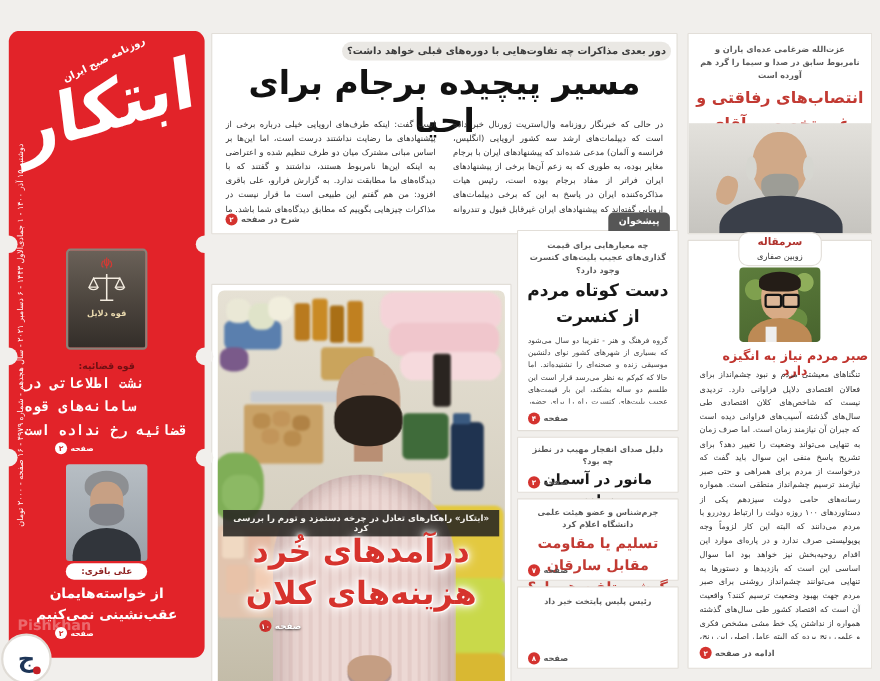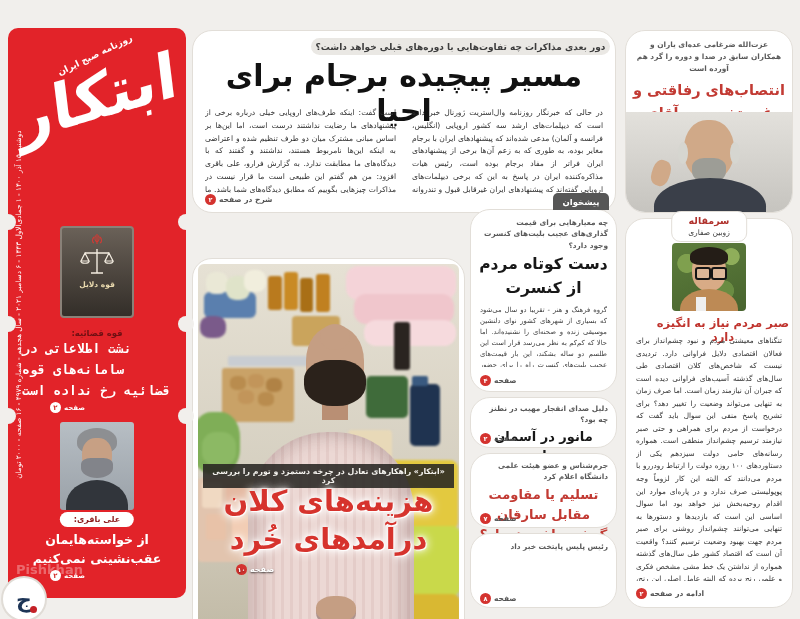--- a/index.html
+++ b/index.html
@@ -1,18 +1,18 @@
 <!DOCTYPE html>
 <html lang="fa"><head>
 <meta charset="utf-8">
 <style>
   html,body{margin:0;padding:0;}
   body{width:800px;height:619px;background:#f1efec;font-family:"DejaVu Sans",sans-serif;}
   .page{position:relative;width:800px;height:619px;overflow:hidden;direction:rtl;background:#f1efec;}
-  .card{position:absolute;background:#fff;border:1px solid #e2ded8;border-radius:20px;box-sizing:border-box;}
+  .card{position:absolute;background:#fff;border:1px solid #e2ded8;border-radius:1px;box-sizing:border-box;}
 
   
   .sidebar{position:absolute;left:8px;top:28px;width:178px;height:570px;background:#e22329;border-radius:10px;z-index:2;}
   .brand-tagline{position:absolute;top:22px;left:46px;color:#fff;font-size:9px;font-weight:bold;transform:rotate(-26deg);white-space:nowrap;}
   .brand{position:absolute;top:38px;left:4px;width:170px;text-align:center;color:#fff;font-size:62px;font-weight:bold;letter-spacing:-3px;transform:rotate(-16deg) skewX(-9deg);line-height:1;}
   .dateline{position:absolute;left:-154px;top:262px;width:330px;height:11px;transform:rotate(-90deg);color:#fff;font-size:7.3px;text-align:center;white-space:nowrap;letter-spacing:.2px;}
   .notch{position:absolute;width:16px;height:16px;border-radius:50%;background:#f1efec;}
   .n-l{left:-8px;} .n-r{right:-8px;}
   .emblem{position:absolute;top:198px;left:50%;margin-left:-37px;width:74px;height:92px;background:linear-gradient(180deg,#6a6158 0%,#4b443d 55%,#332e29 100%);border:2px solid #8a8178;border-radius:4px;box-sizing:border-box;display:flex;flex-direction:column;align-items:center;justify-content:flex-start;padding-top:5px;}
   .emblem-cap{color:#e9d9ae;font-size:7.5px;margin-top:3px;font-weight:bold;}
@@ -55,21 +55,21 @@
   .crown{position:absolute;left:14px;top:-2px;width:30px;height:26px;background:#c59e83;border-radius:50%;}
   .neck{position:absolute;left:124px;top:130px;width:26px;height:26px;background:#b98f74;}
   .hand{position:absolute;left:118px;top:332px;width:40px;height:26px;background:#c59e83;border-radius:45%;box-shadow:0 3px 0 rgba(90,60,50,.4);}
   .strip{position:absolute;left:5px;right:5px;top:200px;background:rgba(40,37,34,.88);color:#f4f2ee;font-size:7.8px;font-weight:bold;text-align:center;padding:3px 2px;z-index:5;}
   .photo-head{position:absolute;top:218px;left:0;right:0;text-align:center;color:#d6332d;font-weight:bold;font-size:29px;line-height:1.32;z-index:5;text-shadow:0 0 4px #fff,0 0 8px #fff,0 0 12px rgba(255,255,255,.95),1px 1px 0 rgba(255,255,255,.9);}
   .photo-badge{position:absolute;left:38px;top:300px;z-index:5;color:#fff;font-size:8px;font-weight:bold;display:flex;align-items:center;gap:3px;text-shadow:0 1px 2px rgba(0,0,0,.7);}
 
   
   .mid-tab{position:absolute;left:553px;top:193px;width:56px;height:17px;background:#565656;color:#fff;font-size:8.5px;font-weight:bold;border-radius:5px 5px 0 0;display:flex;align-items:center;justify-content:center;z-index:1;}
   .mcard{left:470px;width:147px;}
-  .m-kicker{margin:7px 8px 0;color:#5a5a5a;font-size:7.4px;font-weight:bold;text-align:right;line-height:1.55;}
+  .m-kicker{margin:7px 8px 0;color:#5a5a5a;font-size:7.4px;font-weight:bold;text-align:center;line-height:1.55;}
   .m-head{margin:4px 6px 0;color:#181818;font-size:15.5px;font-weight:bold;text-align:center;line-height:1.5;}
   .m-head.sm{font-size:13px;}
   .m-head.red{color:#c23a33;font-size:13px;}
   .m-body{margin:5px 9px 0;color:#3d3d3d;font-size:6.8px;line-height:1.62;text-align:justify;height:62px;overflow:hidden;}
   .m-foot{position:absolute;left:9px;bottom:5px;}
 
   
   .rcard1{left:625px;top:30px;width:168px;height:183px;overflow:hidden;}
   .r-kicker{margin:8px 10px 0;color:#5a5a5a;font-size:7.4px;font-weight:bold;text-align:center;line-height:1.6;}
   .r-head{margin:4px 6px 0;color:#c23a33;font-size:14.5px;font-weight:bold;text-align:center;line-height:1.65;}
@@ -211,22 +211,22 @@
       <div class="torso"></div>
       <div class="neck"></div>
       <div class="head">
         <div class="hair"></div>
         <div class="crown"></div>
       </div>
       <div class="hand"></div>
 
       <div class="strip">«ابتکار» راهکارهای تعادل در چرخه دستمزد و تورم را بررسی کرد</div>
       <div class="photo-head">
+        <div>درآمدهای خُرد</div>
         <div>هزینه‌های کلان</div>
-        <div>درآمدهای خُرد</div>
       </div>
       <div class="photo-badge">
         <span>صفحه</span>
         <span class="pb-num">۱۰</span>
       </div>
     </div>
   </section>
 
   <div class="mid-tab">پیشخوان</div>
 
@@ -260,21 +260,21 @@
 
   <section class="card mcard" style="top:533px;height:75px">
     <div class="m-kicker" style="margin-top:7px">رئیس پلیس پایتخت خبر داد</div>
     <div class="pagebadge m-foot" style="bottom:3px">
       <span>صفحه</span>
       <span class="pb-num">۸</span>
     </div>
   </section>
 
   <section class="card rcard1">
-    <div class="r-kicker">عزت‌الله ضرغامی عده‌ای یاران و همکاران سابق در صدا و دوره را گرد هم آورده است</div>
+    <div class="r-kicker">عزت‌الله ضرغامی عده‌ای یاران و نامربوط سابق در صدا و سیما را گرد هم آورده است</div>
     <h2 class="r-head">انتصاب‌های رفاقتی و غیر تخصصی آقای وزیر</h2>
     <div class="pagebadge r-foot">
       <span>صفحه</span>
       <span class="pb-num">۲</span>
     </div>
     <div class="zarg">
       <div class="z-hand"></div>
       <div class="z-head">
         <div class="z-side" style="left:-6px"></div>
         <div class="z-side" style="right:-6px"></div>

